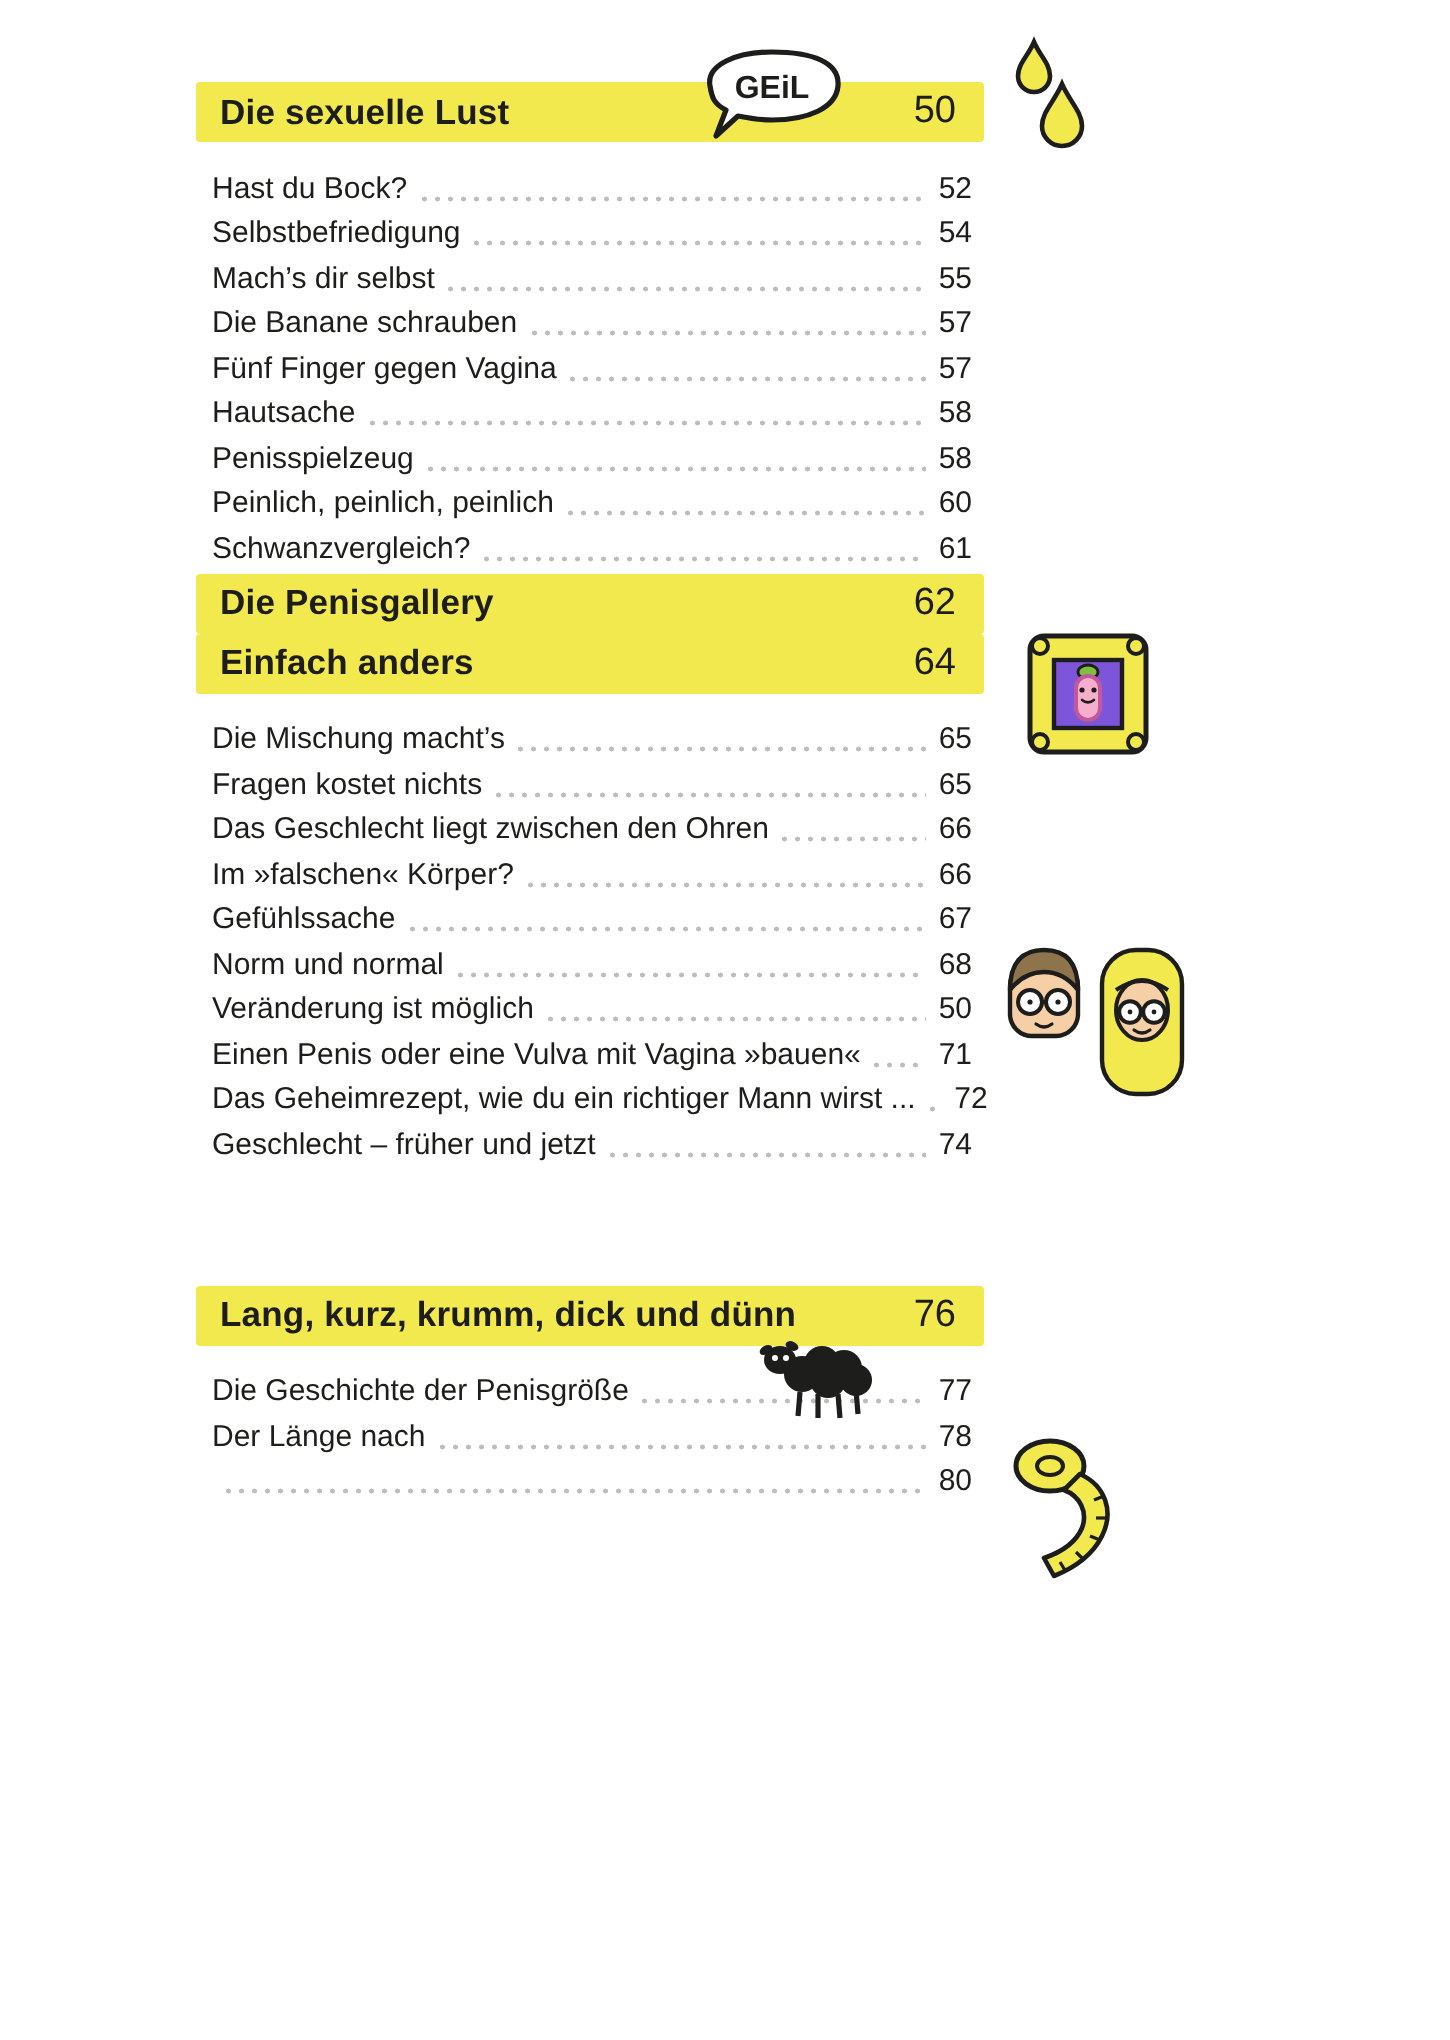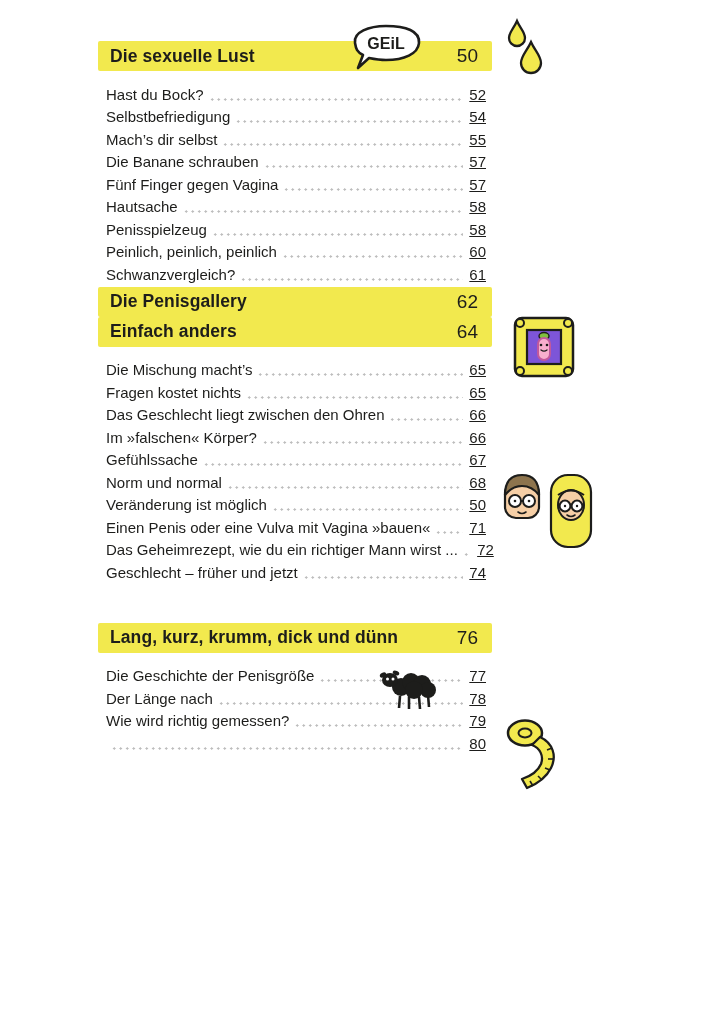--- a/index.html
+++ b/index.html
@@ -9,39 +9,39 @@
     background:#ffffff;
     font-family:"Liberation Sans", sans-serif;
     color:var(--ink, #1d1d1b);
     overflow:hidden;
   }
   .toc { position:absolute; left:98px; top:41px; width:394px; z-index:1; }
   .toc-section {}
   #sections section:nth-of-type(1){ margin-top:0; }
   #sections section:nth-of-type(2){ }
   #sections section:nth-of-type(3){ }
-  #sections section:nth-of-type(4){ margin-top:38px; }
+  #sections section:nth-of-type(4){ margin-top:58px; }
   .section-header {
     display:flex; justify-content:space-between; align-items:center;
     background:var(--hl, #f2e94e);
     height:30px; padding:0 14px 0 12px; border-radius:2px;
   }
   .section-title { font-weight:bold; font-size:17.5px; letter-spacing:0.1px; }
   .section-page { font-size:19px; }
   .entries { list-style:none; margin:13px 0 0 0; padding:0 6px 0 8px; }
   .entry { display:flex; align-items:center; height:22.5px; font-size:15px; }
   .entry-label { white-space:nowrap; padding-bottom:2px; }
   .leader {
     flex:1; margin:0 5px; height:100%; min-width:8px;
     background-image: radial-gradient(circle, var(--dots,#bdbdbd) 1.15px, transparent 1.35px);
     background-size:6.5px 3px;
     background-repeat:repeat-x;
     background-position:left calc(100% - 6px);
   }
-  .entry-page { padding-bottom:2px; min-width:18px; text-align:right;text-decoration:underline; }
+  .entry-page { padding-bottom:2px; min-width:18px; text-align:right; }
   .doodle { position:absolute; z-index:5; }
   .d-bubble { left:346px; top:22px; }
   .d-drops  { left:504px; top:18px; }
   .d-frame  { left:512px; top:314px; }
   .d-faces  { left:498px; top:468px; }
   .d-sheep  { left:376px; top:662px; }
   .d-tape   { left:503px; top:716px; }
 </style>
 </head>
 <body>
@@ -198,25 +198,20 @@
     <span class="leader"></span>
     <span class="entry-page">77</span>
   </li>
 
   <li class="entry">
     <span class="entry-label">Der Länge nach</span>
     <span class="leader"></span>
     <span class="entry-page">78</span>
   </li>
 
-  <li class="entry">
-    <span class="entry-label">Wie wird richtig gemessen?</span>
-    <span class="leader"></span>
-    <span class="entry-page">79</span>
-  </li>
 
   <li class="entry">
     <span class="leader"></span>
     <span class="entry-page">80</span>
   </li>
 </ul>
   </section>
 </div>
 
   <svg class="doodle d-bubble" width="80" height="50" viewBox="0 0 80 50">

